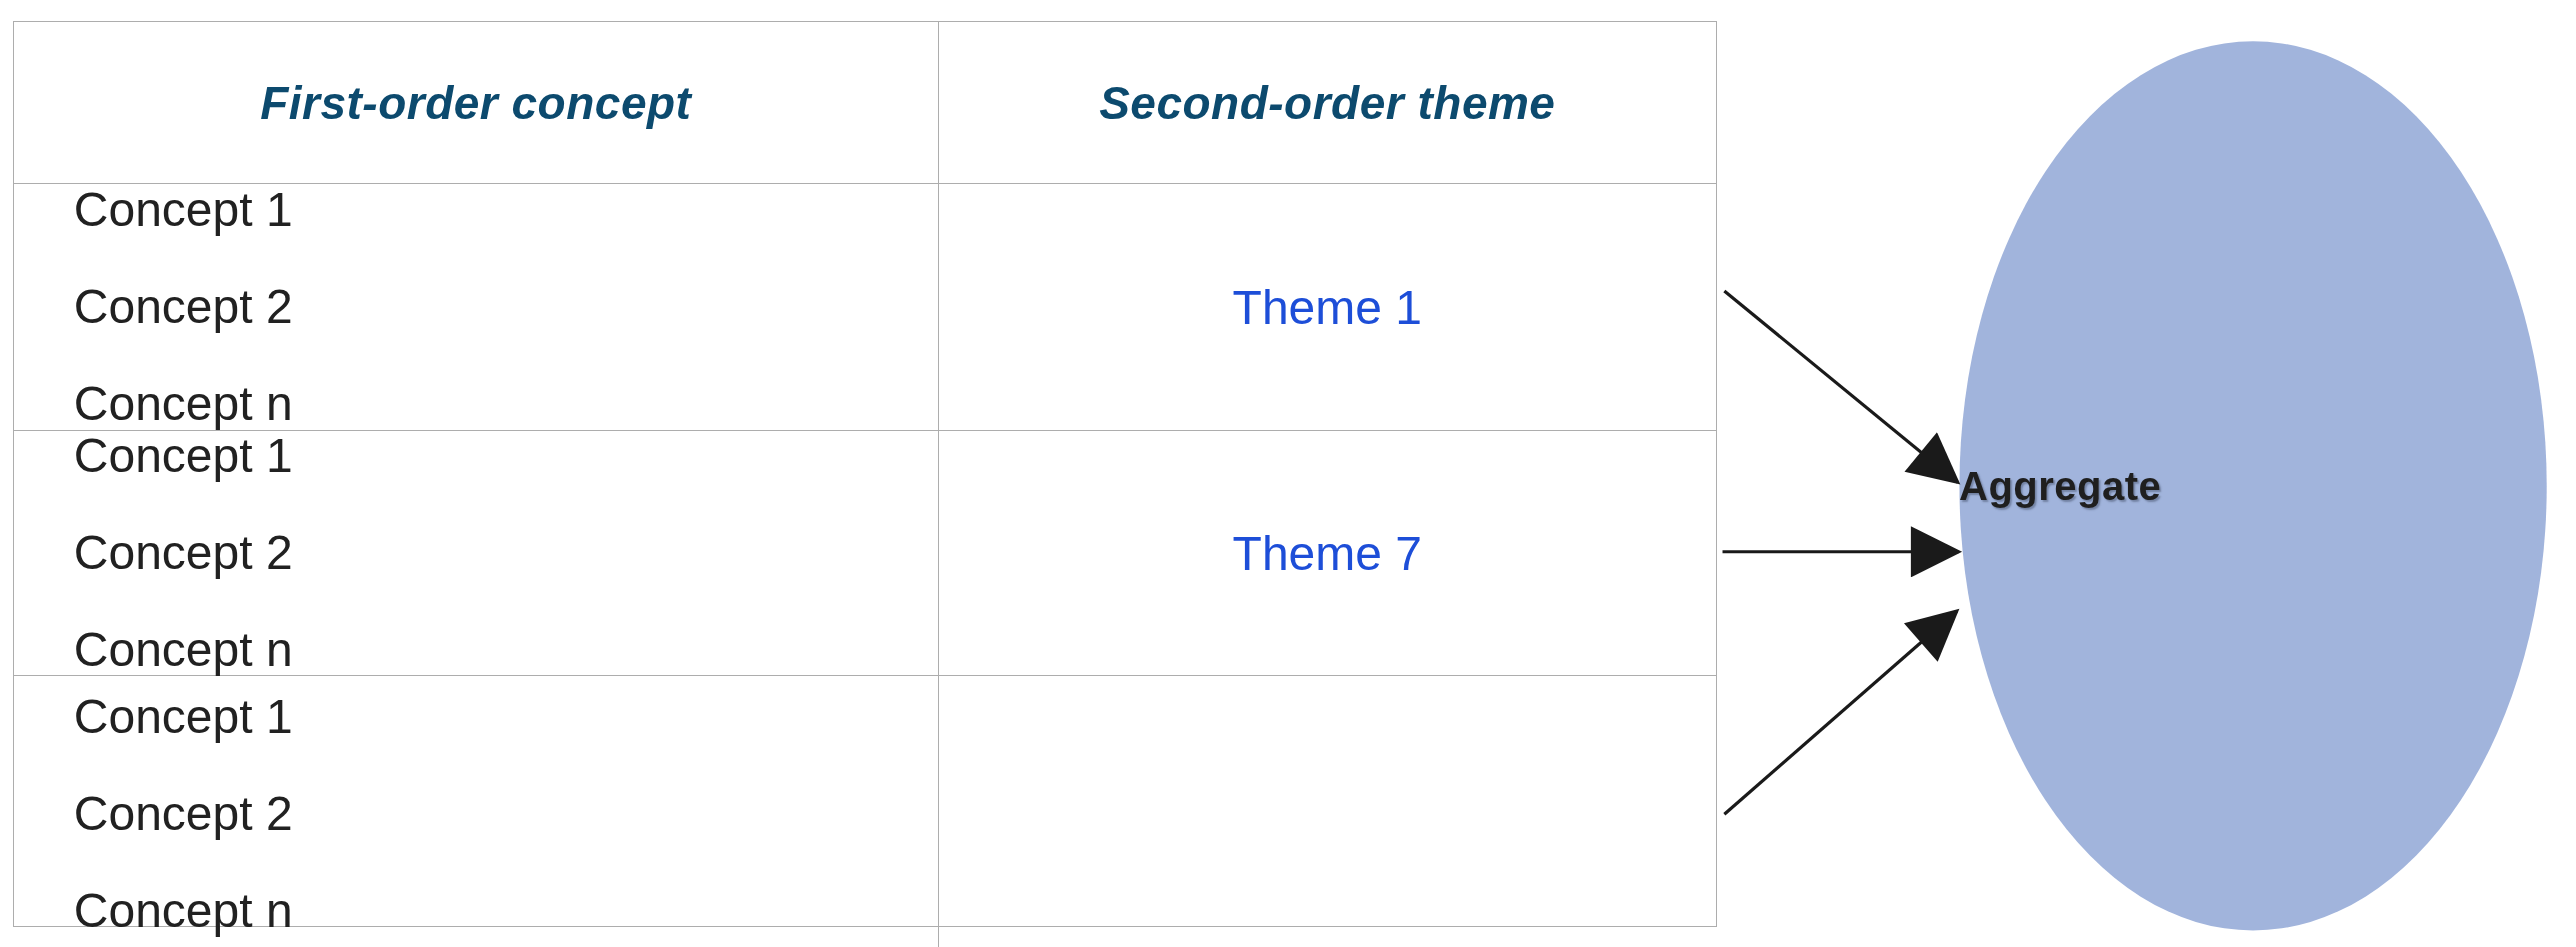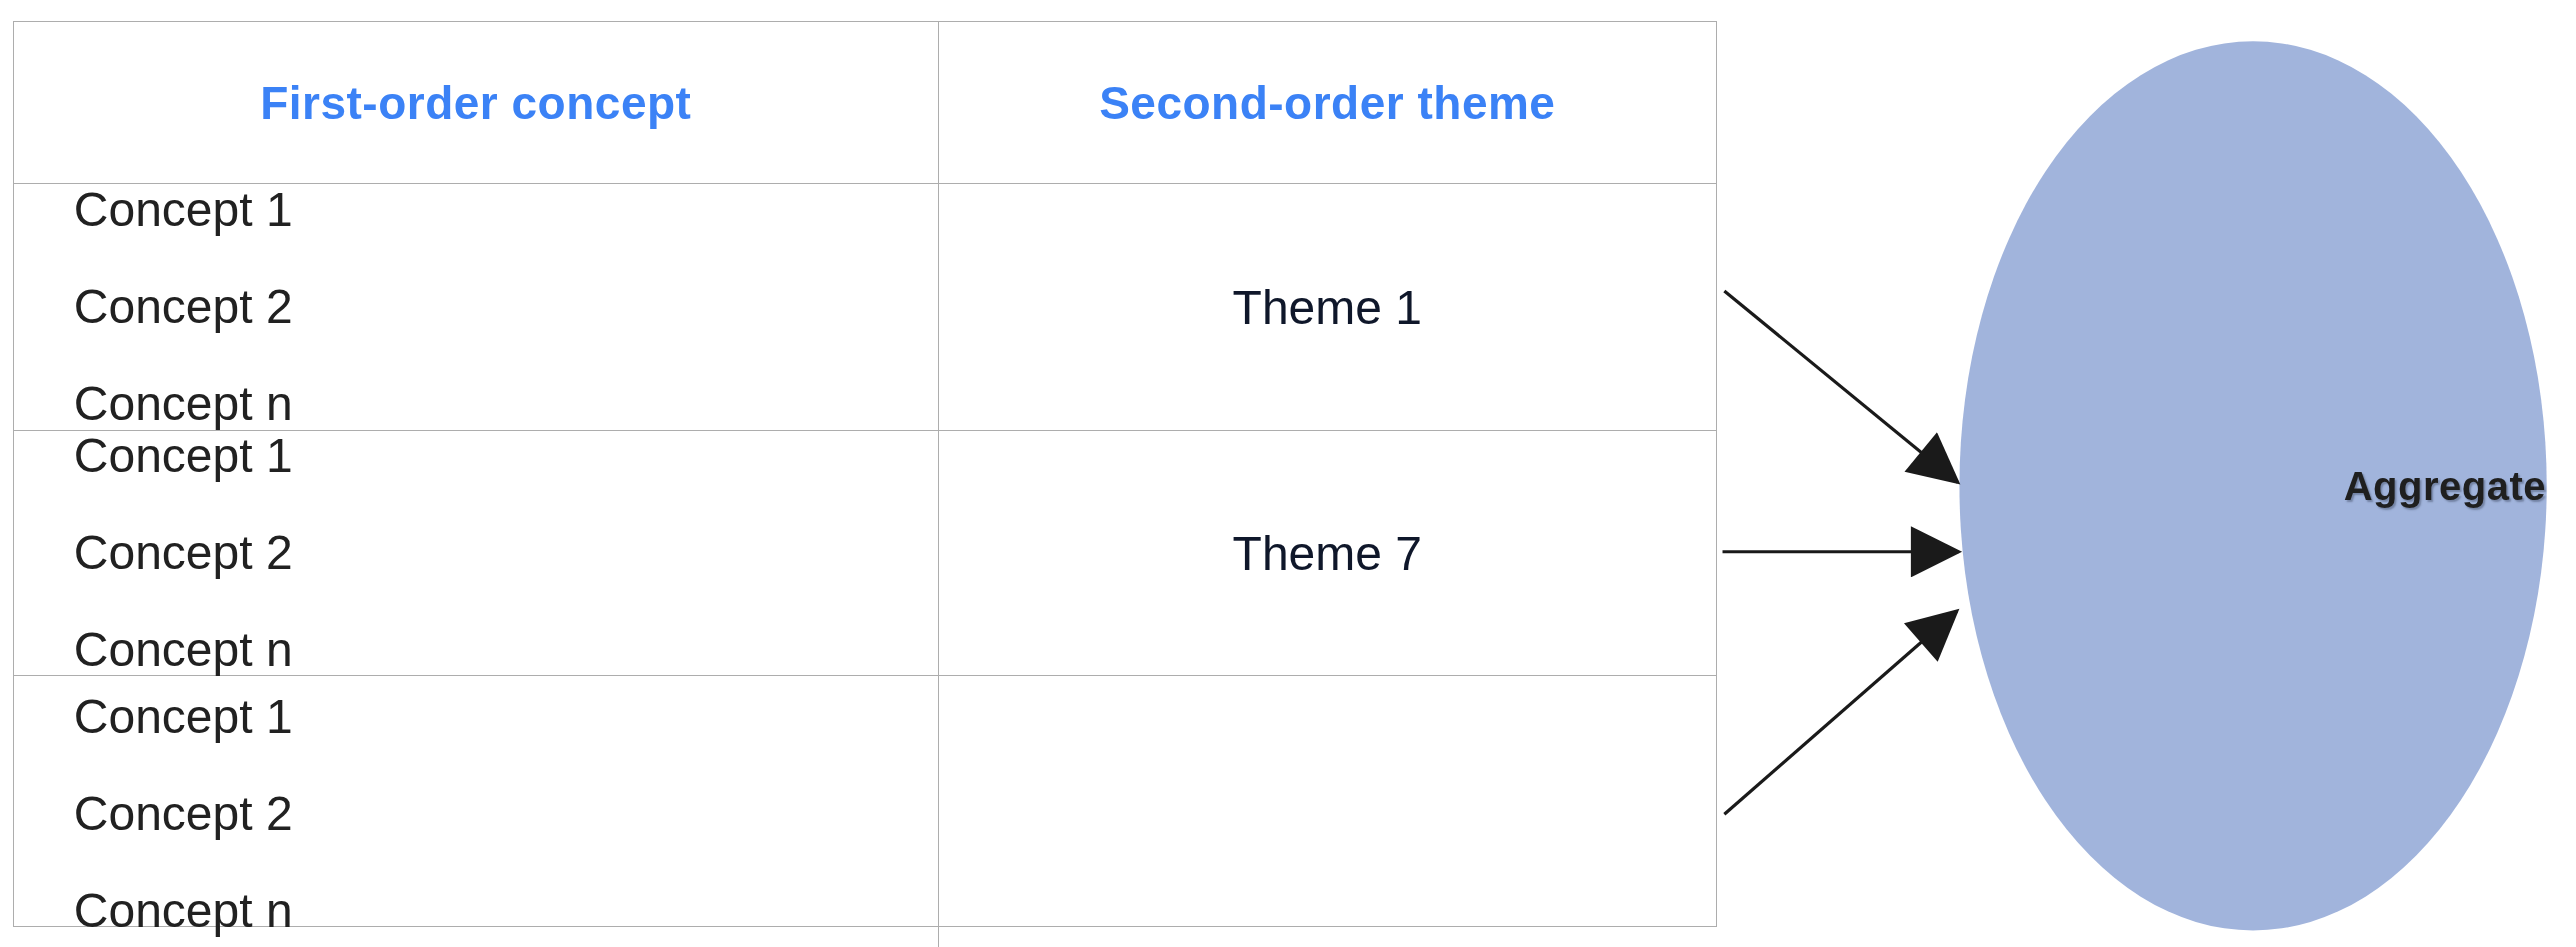--- a/index.html
+++ b/index.html
@@ -38,37 +38,38 @@
     display: flex;
   }
   .cell.last-col { border-right: none; text-align: right; }
   .cell.last-row { border-bottom: none; }
 
   .th {
     align-items: center;
     justify-content: center;
     font-size: 46px;
     font-weight: bold;
-    color: #3b82f6;
+    color: #0c4a6e;
     letter-spacing: 0.5px;
+    font-style: italic;
   }
   .concepts {
     flex-direction: column;
     justify-content: center;
     padding-left: 60px;
     font-size: 48px;
     line-height: 82px;
     color: #212121;
     gap: 15px;
   }
   .theme {
     align-items: center;
     justify-content: center;
     font-size: 48px;
-    color: #0f172a;
+    color: #1d4ed8;
   }
 
   
   .graphics {
     position: absolute;
     left: 0;
     top: 0;
     width: 2576px;
     height: 948px;
     pointer-events: none;
@@ -80,21 +81,21 @@
 
   
   .aggregate-label {
     position: absolute;
     left: 1959px;
     top: 41px;
     width: 587px;
     height: 889px;
     display: flex;
     flex-direction: column;
-    align-items: flex-end;
+    align-items: flex-start;
     justify-content: center;
     text-align: center;
     font-size: 40px;
     font-weight: 600;
     line-height: 86px;
     color: #1f1f1f;
     text-shadow: 1.8px 1.8px 1.8px rgba(60,70,95,0.45);
     letter-spacing: 0.5px;
   }
 </style>

